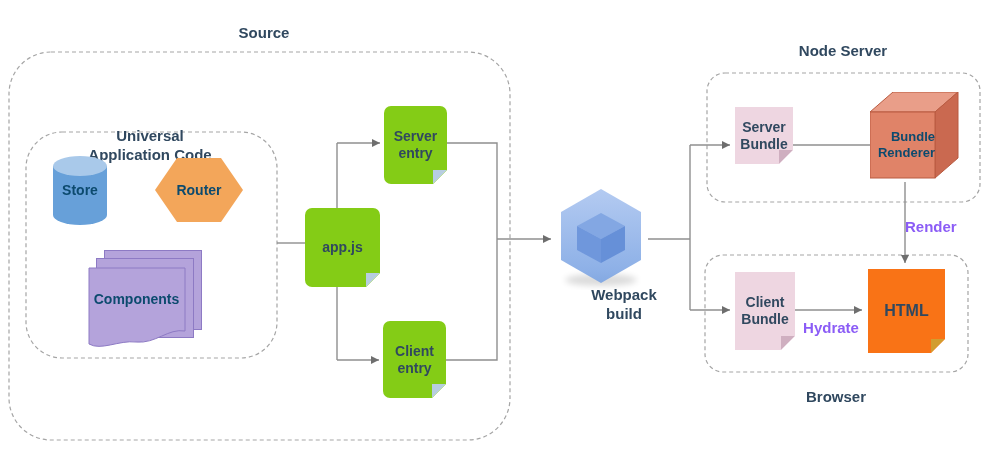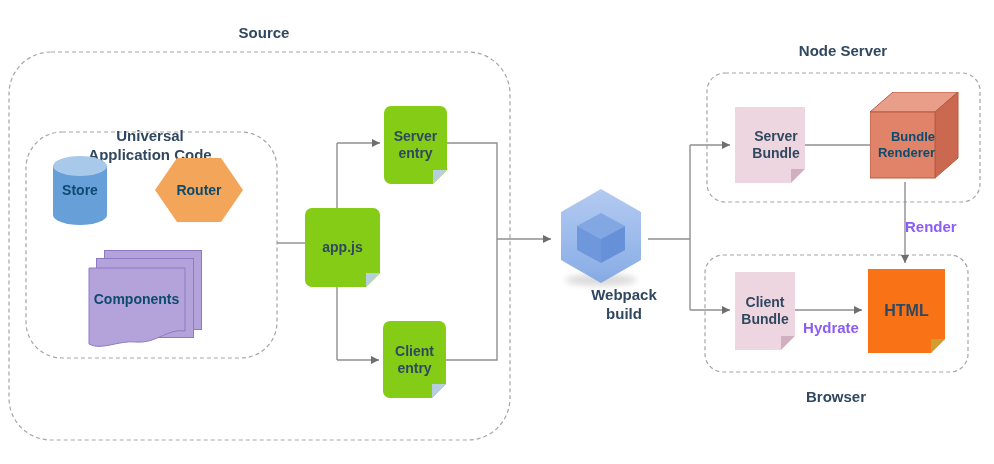--- a/index.html
+++ b/index.html
@@ -125,21 +125,21 @@
       </filter>
     </defs>
     <ellipse cx="46" cy="94" rx="36" ry="6" fill="#000000" opacity="0.14" filter="url(#wpShadow)"></ellipse>
     <polygon points="46,3 86,26 86,74 46,97 6,74 6,26" fill="url(#wpOuter)" opacity="0.92"></polygon>
     <polygon points="46,27 70,40 46,53 22,40" fill="#83a7e3"></polygon>
     <polygon points="22,40 46,53 46,77 22,64" fill="#6f97dc"></polygon>
     <polygon points="70,40 46,53 46,77 70,64" fill="#6690d8"></polygon>
   </svg>
   <div class="group-title" style="left:561px;top:286px;width:80px;margin-left:23px;">Webpack build</div>
 
-  <div class="doc doc-pink" style="left:735px;top:107px;width:58px;height:76px;padding-left:12px;">
+  <div class="doc doc-pink" style="left:735px;top:107px;width:58px;height:57px;">
     <span>Server Bundle</span>
     <span class="fold"></span>
   </div>
 
   <svg class="node-svg" style="left:870px;top:92px;" width="90" height="90" viewBox="0 0 90 90">
     <polygon points="0,20 23,0 88,0 65,20" fill="#e99e89" stroke="#b95b41" stroke-width="1"></polygon>
     <polygon points="65,20 88,0 88,66 65,86" fill="#ca6950" stroke="#b95b41" stroke-width="1"></polygon>
     <rect x="0" y="20" width="65" height="66" fill="#e08368" stroke="#b95b41" stroke-width="1"></rect>
   </svg>
   <div class="shape-label" style="left:870px;top:112px;width:65px;height:66px;font-size:13px;">Bundle Renderer</div>

